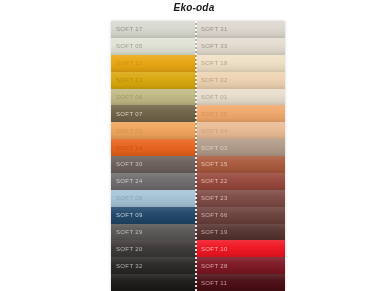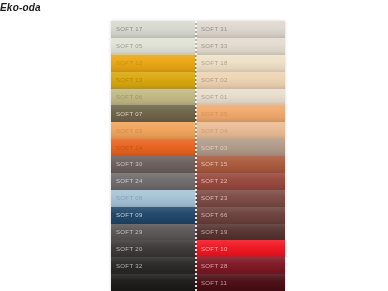--- a/index.html
+++ b/index.html
@@ -22,21 +22,21 @@
     height: 291px;
     background: #ffffff;
   }
 
   
   .title {
     position: absolute;
     left: 0;
     top: 2px;
     width: 388px;
-    text-align: left;
+    text-align: center;
     font-size: 10px;
     font-style: italic;
     font-weight: bold;
     color: #1a1a1a;
     letter-spacing: 0.2px;
     font-family: "Liberation Sans", sans-serif;
   }
 
   
   .card {

